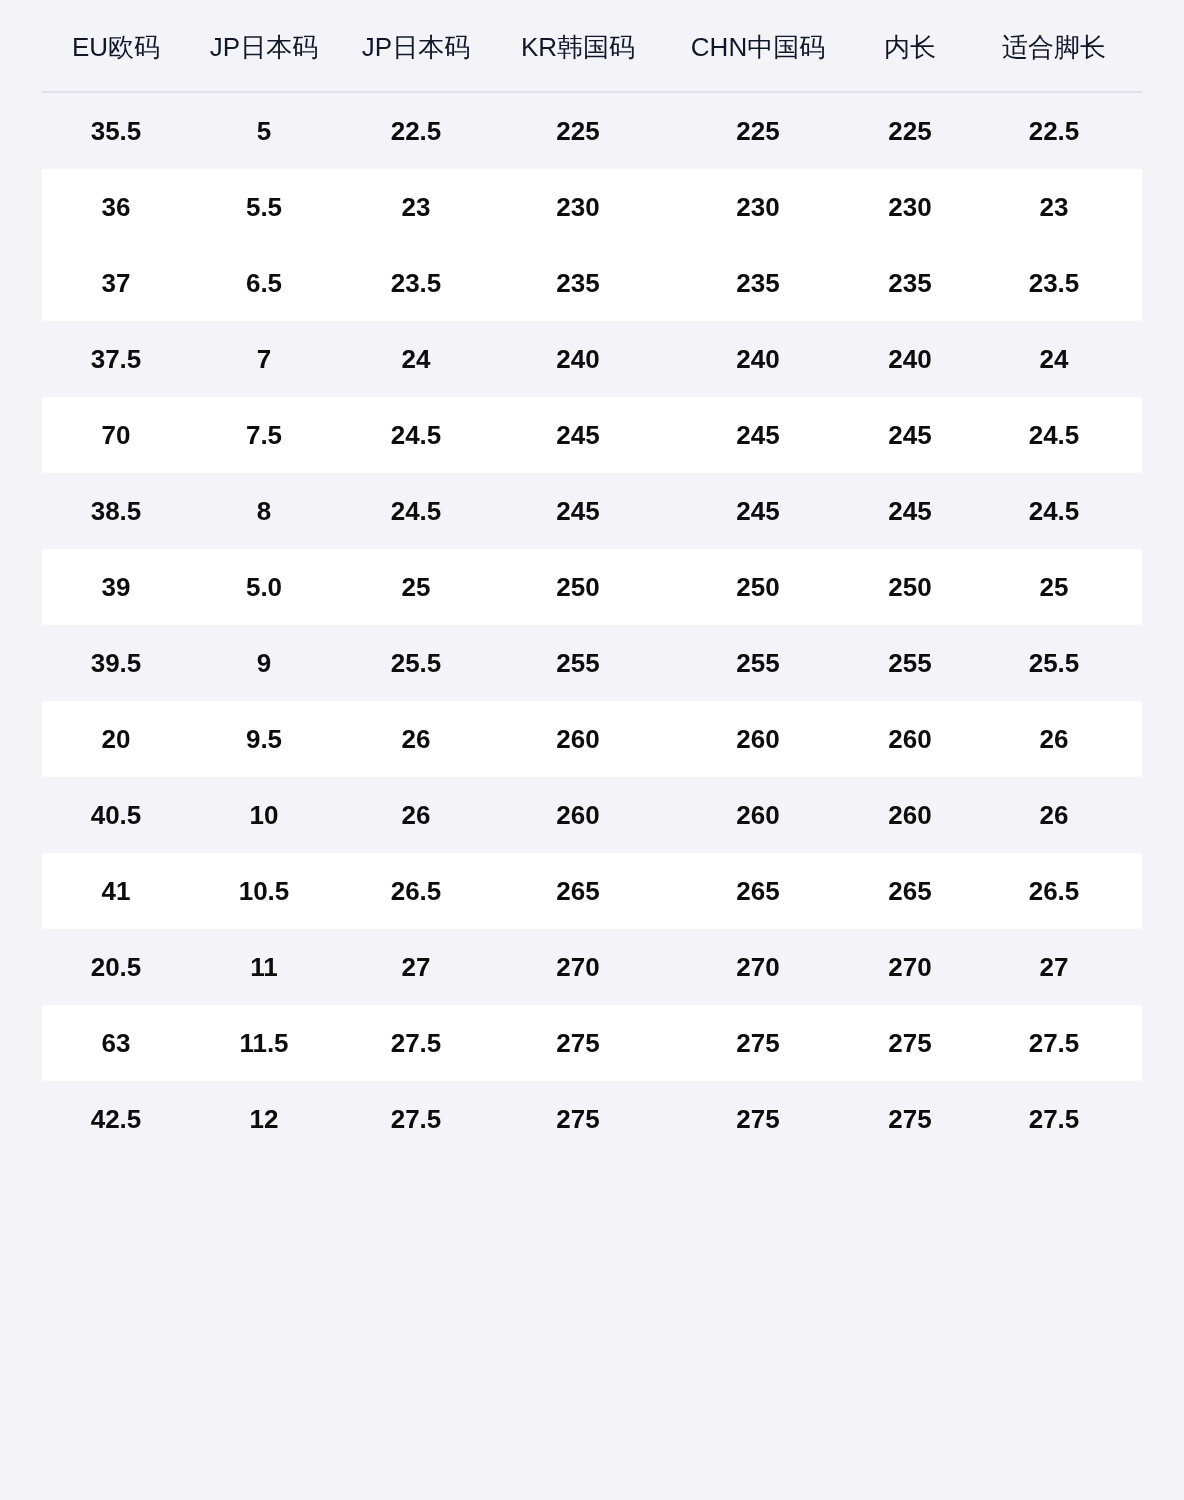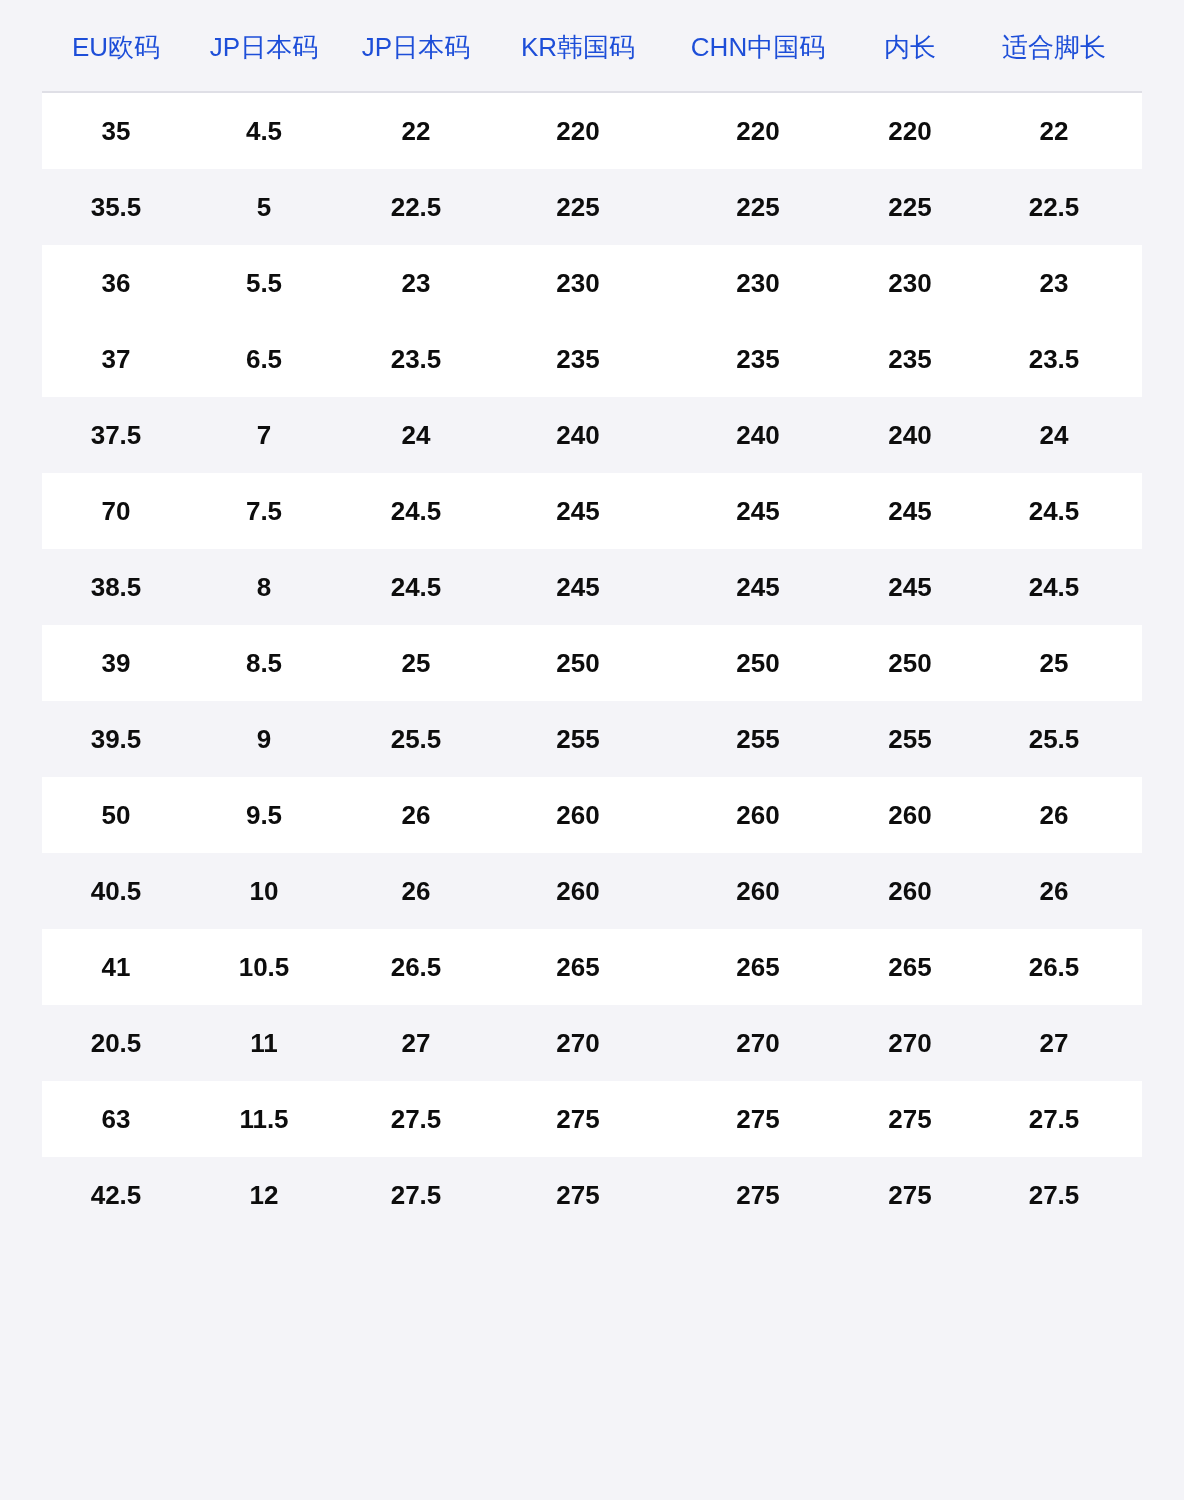--- a/index.html
+++ b/index.html
@@ -30,21 +30,21 @@
   table.size-table col.c1 { width: 148px; }
   table.size-table col.c2 { width: 156px; }
   table.size-table col.c3 { width: 168px; }
   table.size-table col.c4 { width: 192px; }
   table.size-table col.c5 { width: 112px; }
   table.size-table col.c6 { width: 176px; }
 
   thead th {
     font-size: 26px;
     font-weight: 400;
-    color: #1d4ed8;
+    color: #0f172a;
     text-align: center;
     padding: 30px 0 26px 0;
     background: #f4f4f8;
     border-bottom: 2px solid #dfdfe6;
     white-space: nowrap;
   }
   tbody td {
     font-size: 26px;
     font-weight: bold;
     color: #0d0d0d;
@@ -79,29 +79,20 @@
         <th>EU欧码</th>
         <th>JP日本码</th>
         <th>JP日本码</th>
         <th>KR韩国码</th>
         <th>CHN中国码</th>
         <th>内长</th>
         <th>适合脚长</th>
       </tr>
     </thead>
     <tbody>
-      <tr class="odd">
-        <td>35</td>
-        <td>4.5</td>
-        <td>22</td>
-        <td>220</td>
-        <td>220</td>
-        <td>220</td>
-        <td>22</td>
-      </tr>
       <tr class="even">
         <td>35.5</td>
         <td>5</td>
         <td>22.5</td>
         <td>225</td>
         <td>225</td>
         <td>225</td>
         <td>22.5</td>
       </tr>
       <tr class="odd">
@@ -144,38 +135,38 @@
         <td>38.5</td>
         <td>8</td>
         <td>24.5</td>
         <td>245</td>
         <td>245</td>
         <td>245</td>
         <td>24.5</td>
       </tr>
       <tr class="odd">
         <td>39</td>
-        <td>8.5</td>
+        <td>5.0</td>
         <td>25</td>
         <td>250</td>
         <td>250</td>
         <td>250</td>
         <td>25</td>
       </tr>
       <tr class="even">
         <td>39.5</td>
         <td>9</td>
         <td>25.5</td>
         <td>255</td>
         <td>255</td>
         <td>255</td>
         <td>25.5</td>
       </tr>
       <tr class="odd">
-        <td>50</td>
+        <td>20</td>
         <td>9.5</td>
         <td>26</td>
         <td>260</td>
         <td>260</td>
         <td>260</td>
         <td>26</td>
       </tr>
       <tr class="even">
         <td>40.5</td>
         <td>10</td>

